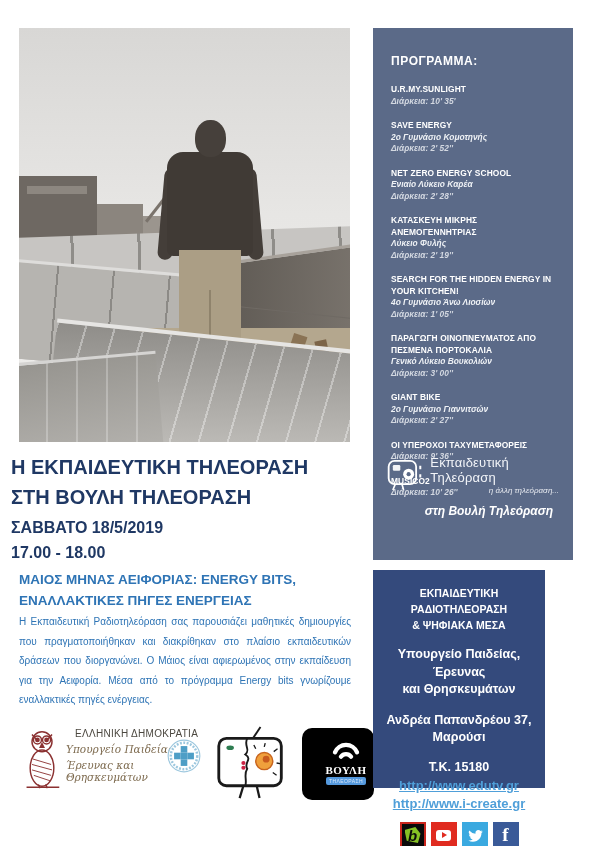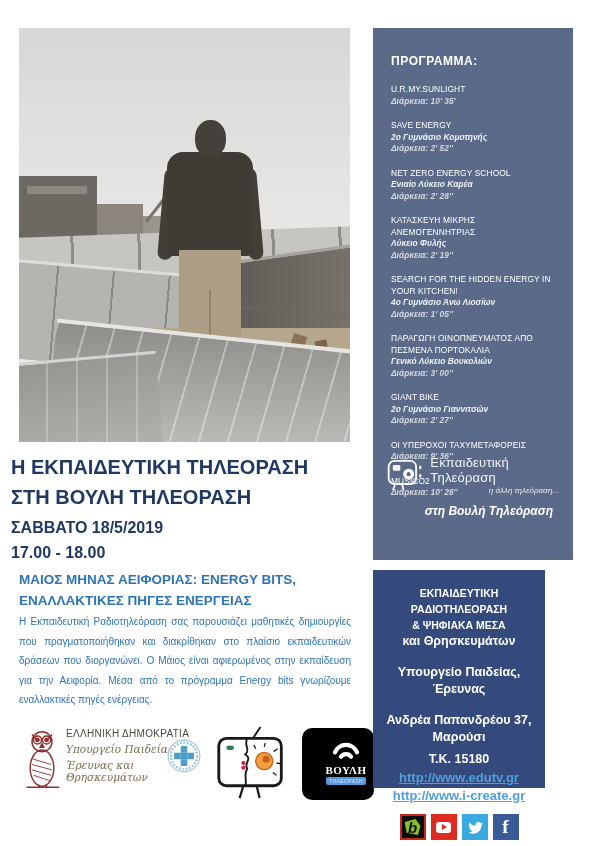--- a/index.html
+++ b/index.html
@@ -45,38 +45,38 @@
   .date-line{font-size:16px;line-height:25px;margin-top:3px;}
   .time-line{font-size:16px;line-height:25px;}
   .subtitle{left:19px;top:569px;width:344px;color:#2e74b5;font-weight:bold;
             font-size:13.5px;line-height:21px;}
   .body-text{left:19px;top:612px;width:332px;color:#2e74b5;font-size:10px;
              line-height:19.5px;text-align:justify;}
 
   
   .owl{left:22px;top:725px;}
   .ministry-text{left:66px;top:728px;width:140px;}
-  .ministry-l1{font-size:10px;color:#4c4840;letter-spacing:.3px;}
+  .ministry-l1{font-size:10px;color:#4c4840;letter-spacing:.3px;margin-left:9px;}
   .ministry-l2,.ministry-l3{font-family:"DejaVu Serif",serif;font-style:italic;
       font-size:10.5px;color:#7d6a4e;margin-top:4px;}
   .flag{left:167px;top:739px;}
   .tv-sketch{left:215px;top:724px;}
   .vouli{left:302px;top:728px;width:56px;height:72px;border-radius:10px;
          background:#000000;display:flex;flex-direction:column;align-items:center;padding-left:16px;}
   .vouli-name{color:#fff;font-family:"Liberation Serif",serif;font-weight:bold;
               font-size:11px;letter-spacing:.5px;margin-top:2px;}
   .vouli-sub{color:#d6e7fa;font-size:5px;letter-spacing:.4px;background:#5599dd;
              padding:1px 3px;border-radius:2px;margin-top:1px;}
 
   
   .sidebar{left:373px;top:28px;width:200px;height:532px;background:#5b6a88;
            box-sizing:border-box;padding:26px 18px 0 18px;color:#ffffff;}
   .sb-heading{font-size:12px;font-weight:bold;letter-spacing:.5px;margin-bottom:16px;}
   .program{margin-bottom:13px;}
-  .p-title{font-size:8.4px;font-weight:normal;line-height:11.5px;letter-spacing:.1px;}
+  .p-title{font-size:8.4px;font-weight:bold;line-height:11.5px;letter-spacing:.1px;}
   .p-school{font-size:8.4px;font-weight:bold;font-style:italic;line-height:11.5px;color:#eef1f5;}
   .p-duration{font-size:8.4px;font-weight:bold;font-style:italic;line-height:11.5px;color:#d3d8e1;}
   .program div:empty{display:none;}
   .edutv{position:absolute;left:14px;bottom:42px;width:172px;}
   .edutv-row{display:flex;align-items:center;gap:5px;}
   .edutv-name{font-size:13px;font-weight:400;color:#f2f4f8;letter-spacing:.2px;}
   .edutv-tag{font-size:8px;font-style:italic;color:#e8ebf1;text-align:right;margin-top:1px;}
   .edutv-sub{font-size:12px;font-weight:bold;font-style:italic;text-align:right;
              margin-top:9px;padding-right:6px;}
 
@@ -261,24 +261,24 @@
         <div class="edutv-tag">η άλλη τηλεόραση...</div>
       </div>
     </div>
     <div class="edutv-sub">στη Βουλή Τηλεόραση</div>
   </div>
 </div>
 
 <div class="abs contact">
   <div class="c-dept">ΕΚΠΑΙΔΕΥΤΙΚΗ ΡΑΔΙΟΤΗΛΕΟΡΑΣΗ</div>
   <div class="c-dept">&amp; ΨΗΦΙΑΚΑ ΜΕΣΑ</div>
+  <div class="c-ministry">Υπουργείο Παιδείας, Έρευνας</div>
   <div class="c-ministry" style="margin-top:0;">και Θρησκευμάτων</div>
-  <div class="c-ministry">Υπουργείο Παιδείας, Έρευνας</div>
   <div class="c-address">Ανδρέα Παπανδρέου 37, Μαρούσι</div>
-  <div class="c-address" style="margin-top:4px;">Τ.Κ. 15180</div>
+  <div class="c-address" style="margin-top:12px;">Τ.Κ. 15180</div>
   <a class="c-link" href="#">http://www.edutv.gr</a>
   <a class="c-link" href="#">http://www.i-create.gr</a>
   <div class="social-row">
     <div class="s-icon blog">
       <div class="leaf"></div>
       <span class="b">b</span>
     </div>
     <div class="s-icon yt">
       <div class="yt-btn"></div>
     </div>

